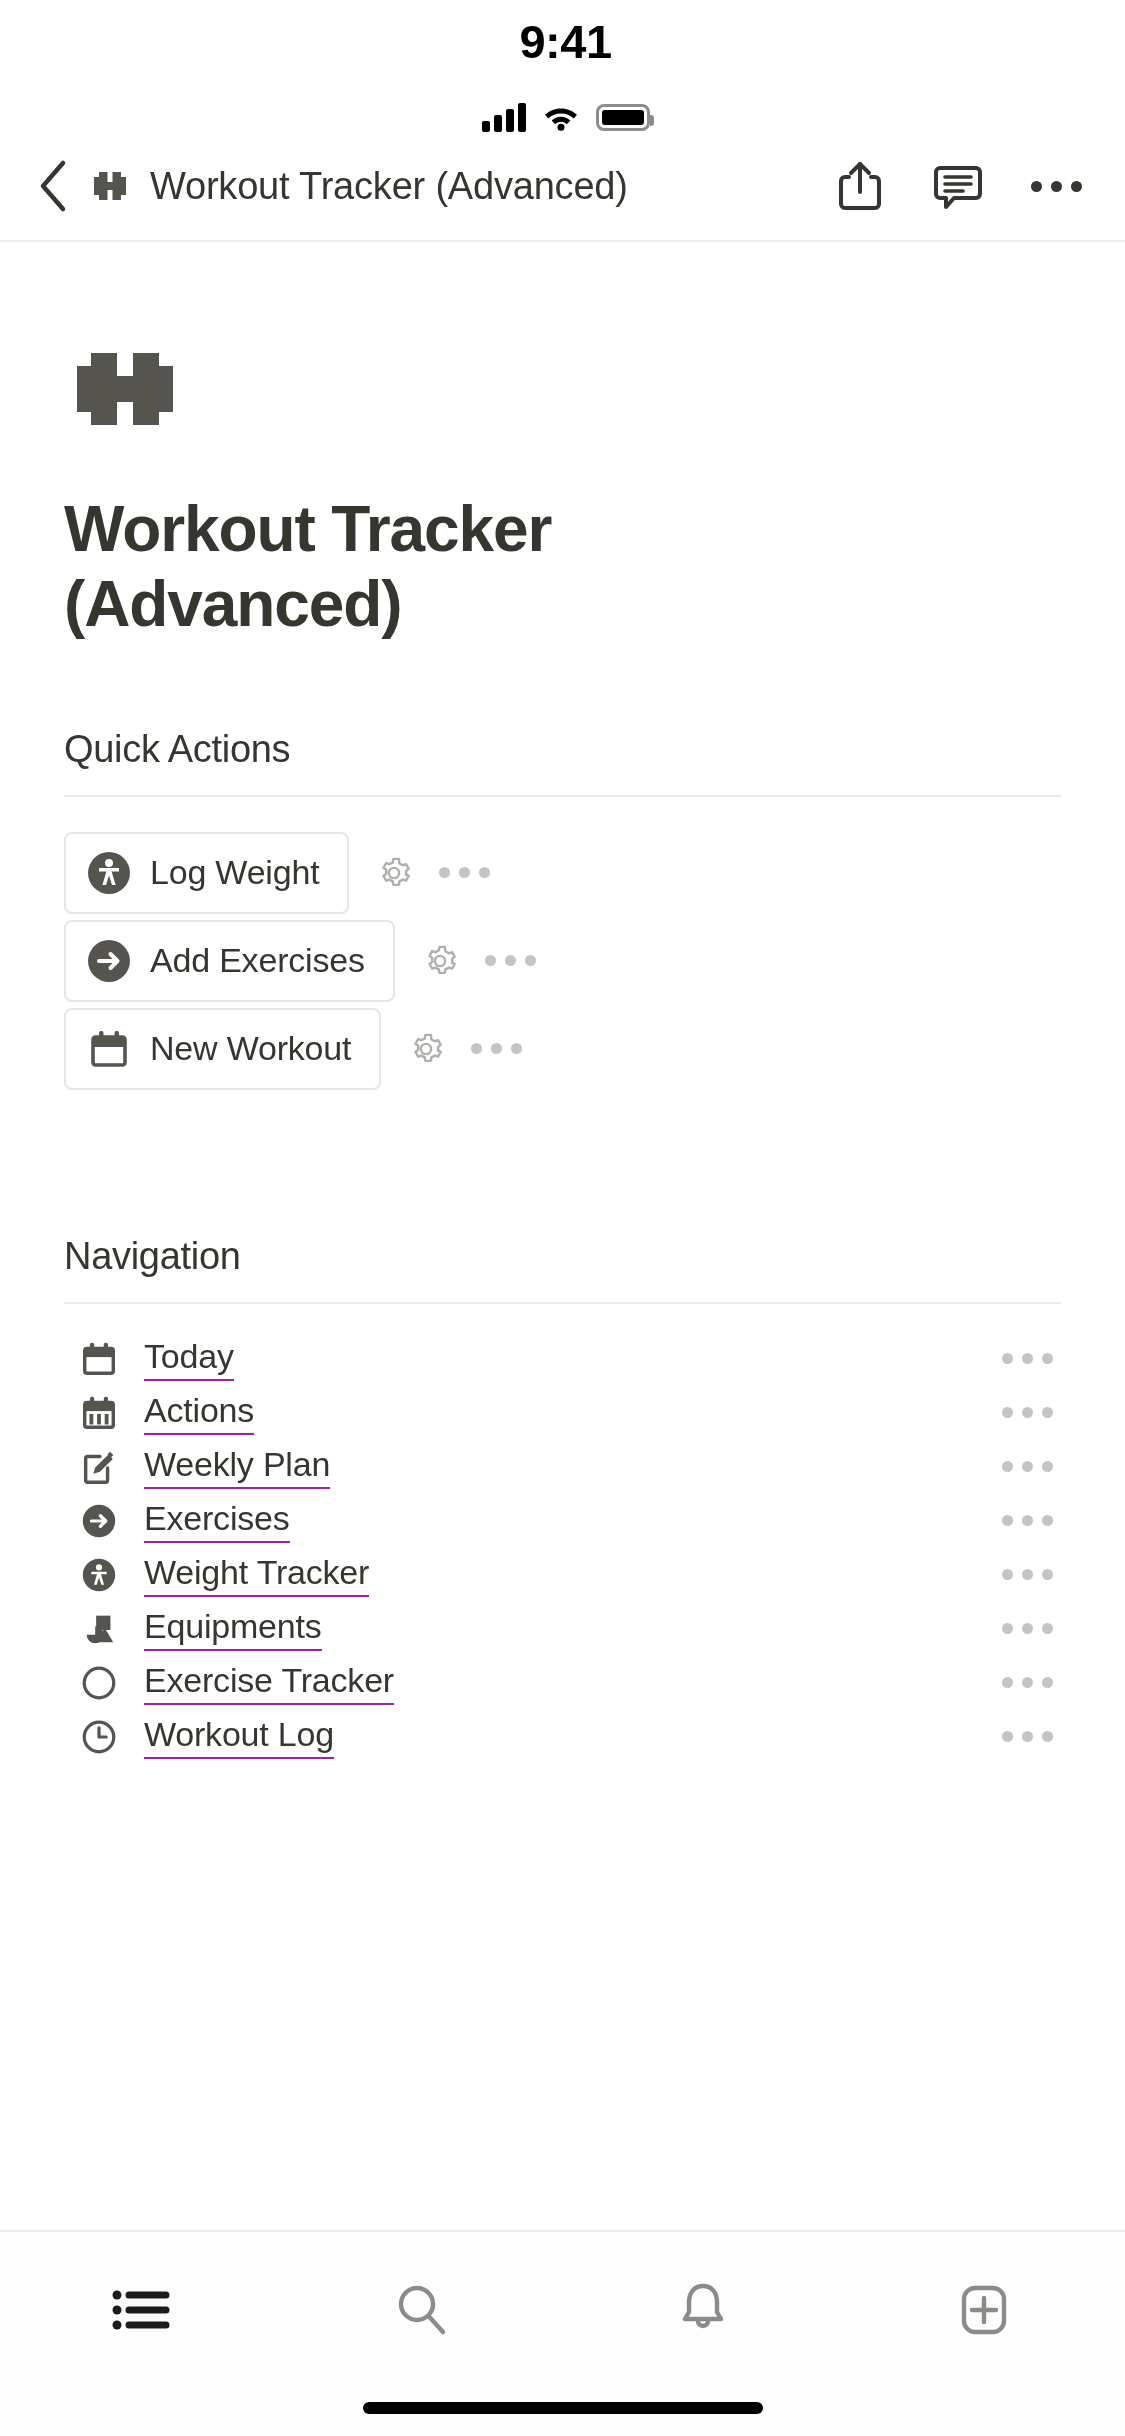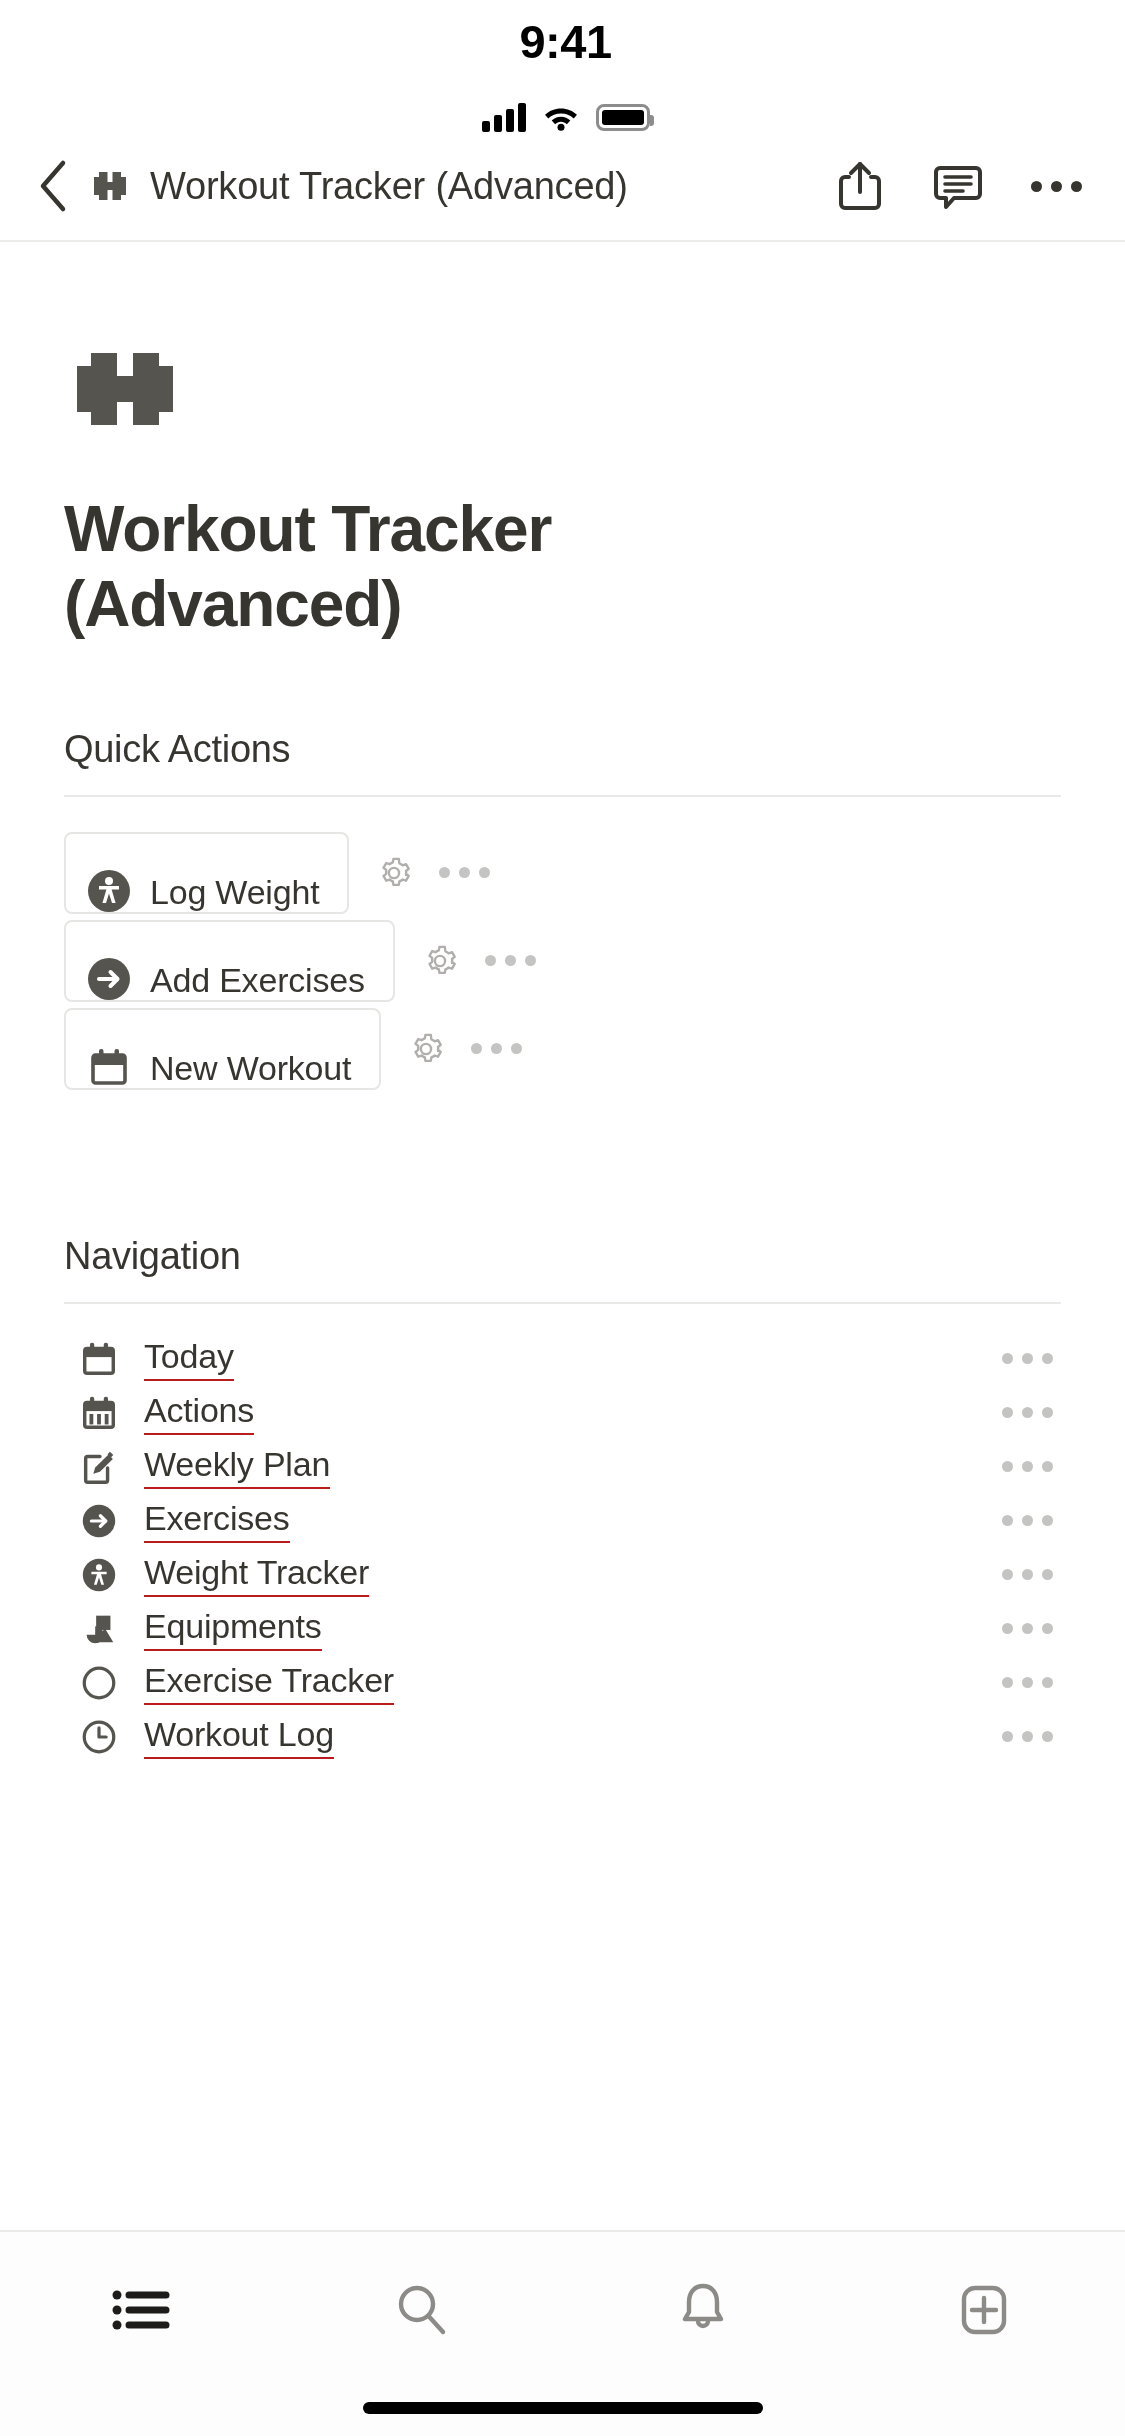--- a/index.html
+++ b/index.html
@@ -118,21 +118,21 @@
   .qa-list { margin-top:38px; }
   .qa-row {
     display:flex;
     align-items:center;
     gap:0;
     height:76px;
     margin-bottom:12px;
   }
   .qa-btn {
     display:inline-flex;
-    align-items:flex-end;
+    align-items:center;
     gap:20px;
     height:82px;
     padding:0 28px 0 22px;
     border:2px solid #e6e6e4;
     border-radius:8px;
     background:#fff;
   }
   .qa-label {
     font-size:34px;
     color:#37352f;
@@ -155,21 +155,21 @@
     width:46px; height:46px;
     display:flex; align-items:center; justify-content:center;
     flex:0 0 auto;
     margin-right:22px;
     margin-left:12px;
   }
   .nav-label {
     font-size:34px;
     color:#37352f;
     letter-spacing:-0.2px;
-    border-bottom:2px solid #b91c1c;
+    border-bottom:2px solid #a21caf;
     padding-bottom:3px;
     white-space:nowrap;
   }
   .nav-spacer { flex:1 1 auto; }
   .nav-dots { display:flex; align-items:center; gap:9px; margin-right:8px; }
 
   
   .tabbar {
     position:absolute;
     left:0; right:0; bottom:0;

